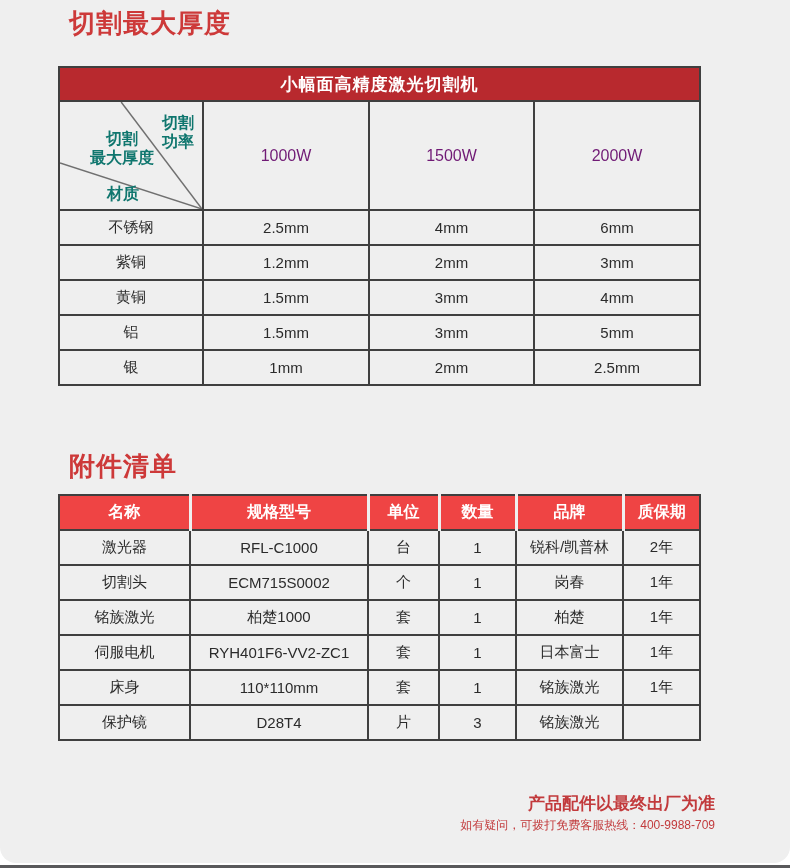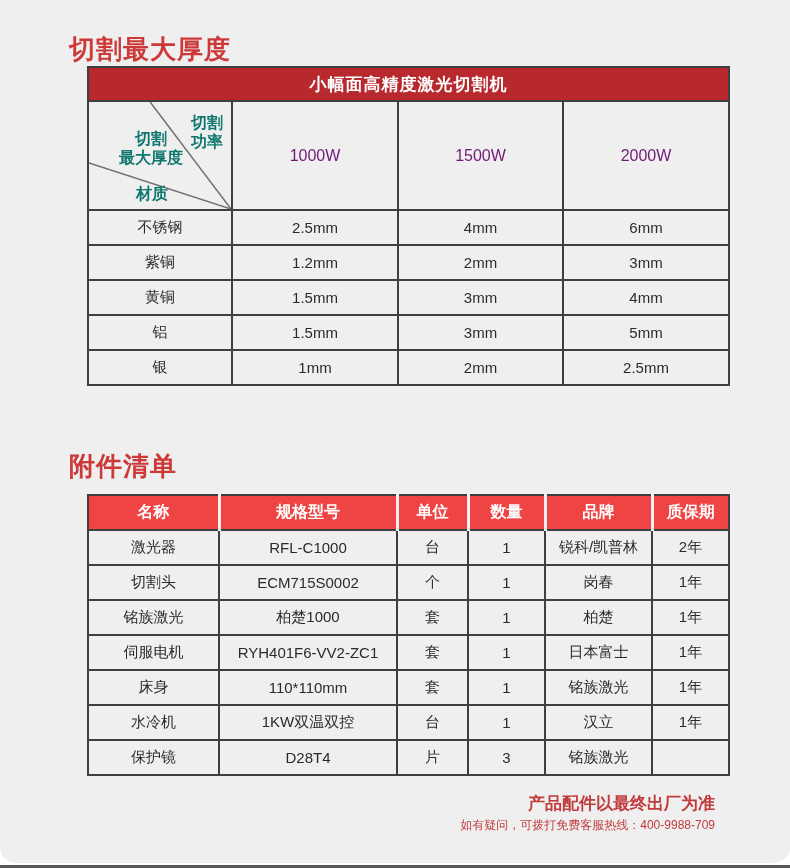--- a/index.html
+++ b/index.html
@@ -11,25 +11,25 @@
     position:absolute;left:0;top:0;width:790px;height:863px;
     background:#efefef;border-radius:0 0 16px 16px;
   }
   .bottom-bar{
     position:absolute;left:0;bottom:0;width:790px;height:3px;background:#59595b;
   }
   .sec-title{
     position:absolute;left:69px;font-size:26px;font-weight:bold;color:#cd3939;
     letter-spacing:1px;white-space:nowrap;
   }
-  .sec-title.t1{top:32px;}
+  .sec-title.t1{top:6px;}
   .sec-title.t2{top:449px;}
 
   table.tbl{
-    position:absolute;left:87px;width:641px;border-collapse:collapse;table-layout:fixed;
+    position:absolute;left:58px;width:641px;border-collapse:collapse;table-layout:fixed;
     background:#efefef;
     padding-left:9px;
   }
   table.tbl1{top:66px;}
   table.tbl2{top:494px;}
   .tbl td,.tbl th{
     border:2px solid #3f3f3f;text-align:center;vertical-align:middle;
     font-size:15px;color:#2b2b2b;padding:0;overflow:hidden;
   }
   .tbl td{height:33px;}
@@ -194,28 +194,20 @@
           </tr>
           <tr>
             <td>床身</td>
             <td>110*110mm</td>
             <td>套</td>
             <td>1</td>
             <td>铭族激光</td>
             <td>1年</td>
           </tr>
           <tr>
-            <td>水冷机</td>
-            <td>1KW双温双控</td>
-            <td>台</td>
-            <td>1</td>
-            <td>汉立</td>
-            <td>1年</td>
-          </tr>
-          <tr>
             <td>保护镜</td>
             <td>D28T4</td>
             <td>片</td>
             <td>3</td>
             <td>铭族激光</td>
             <td></td>
           </tr>
         </tbody>
     </table>
 

